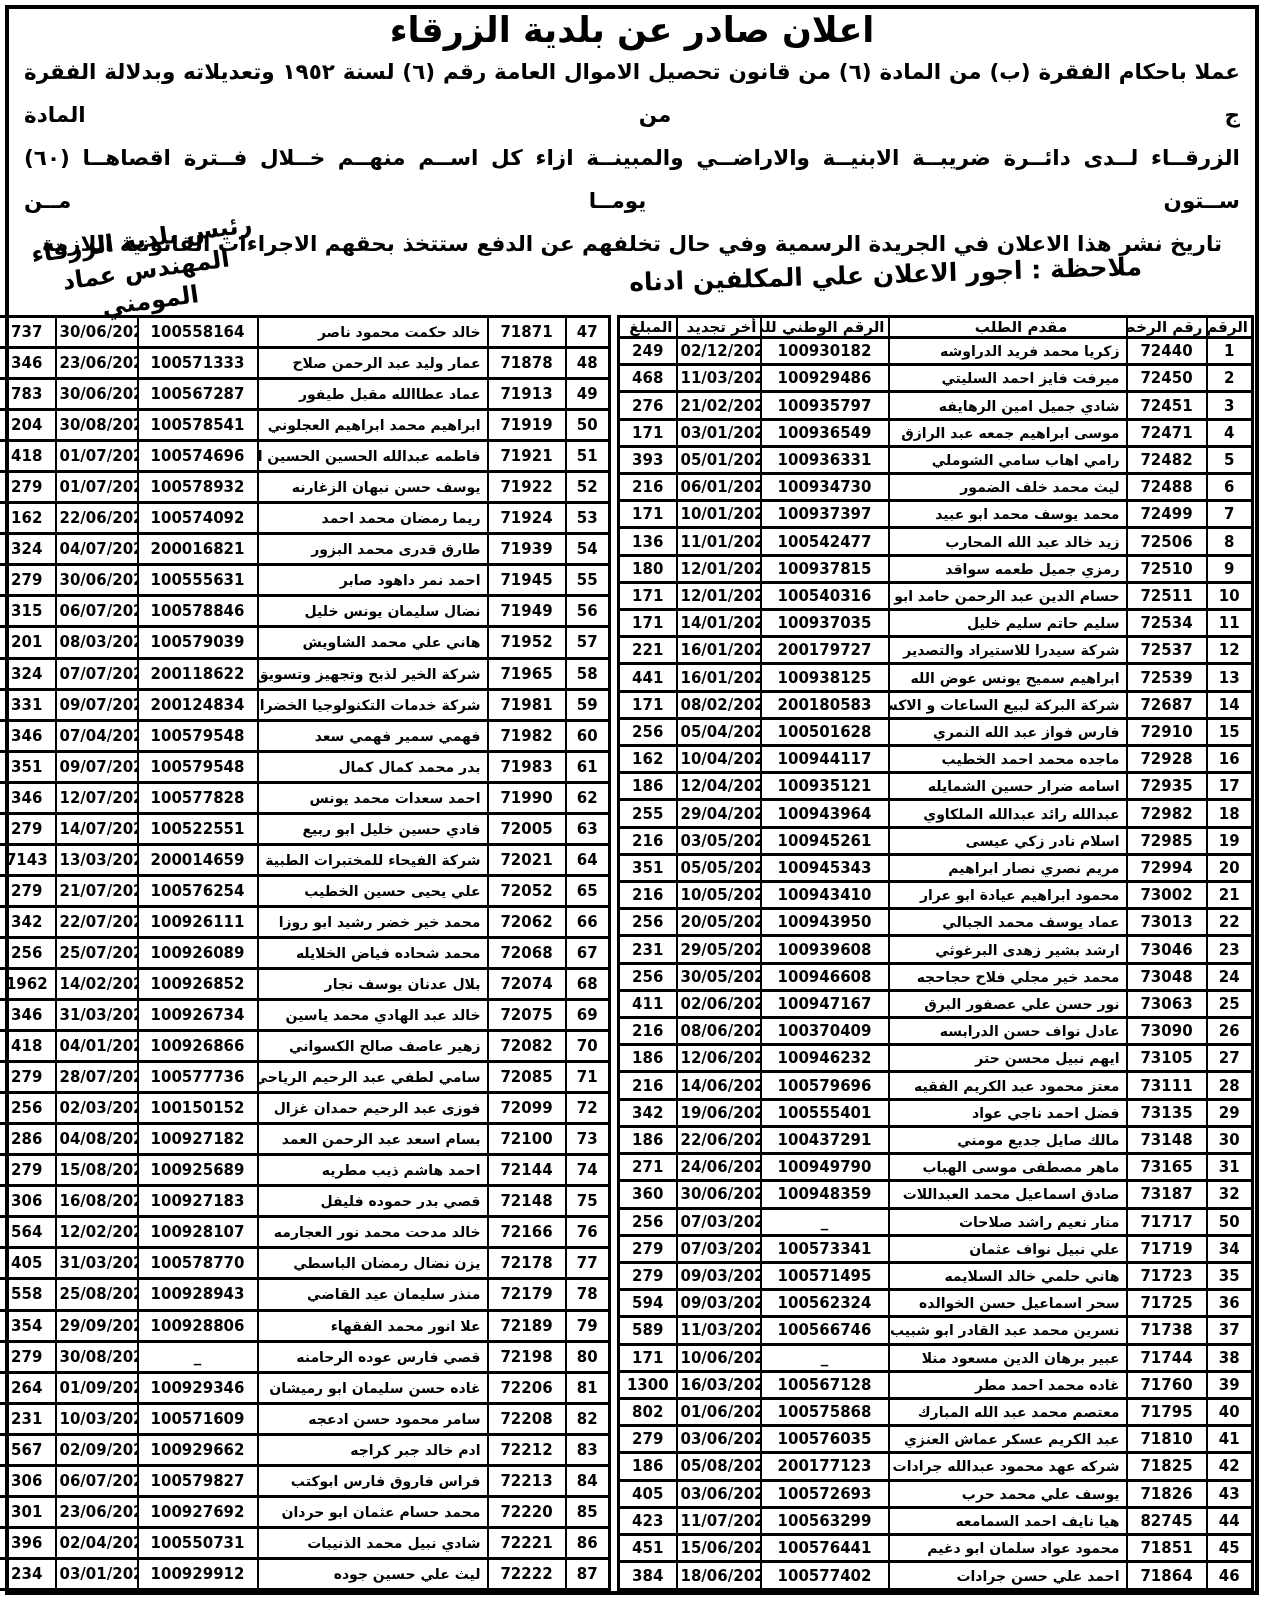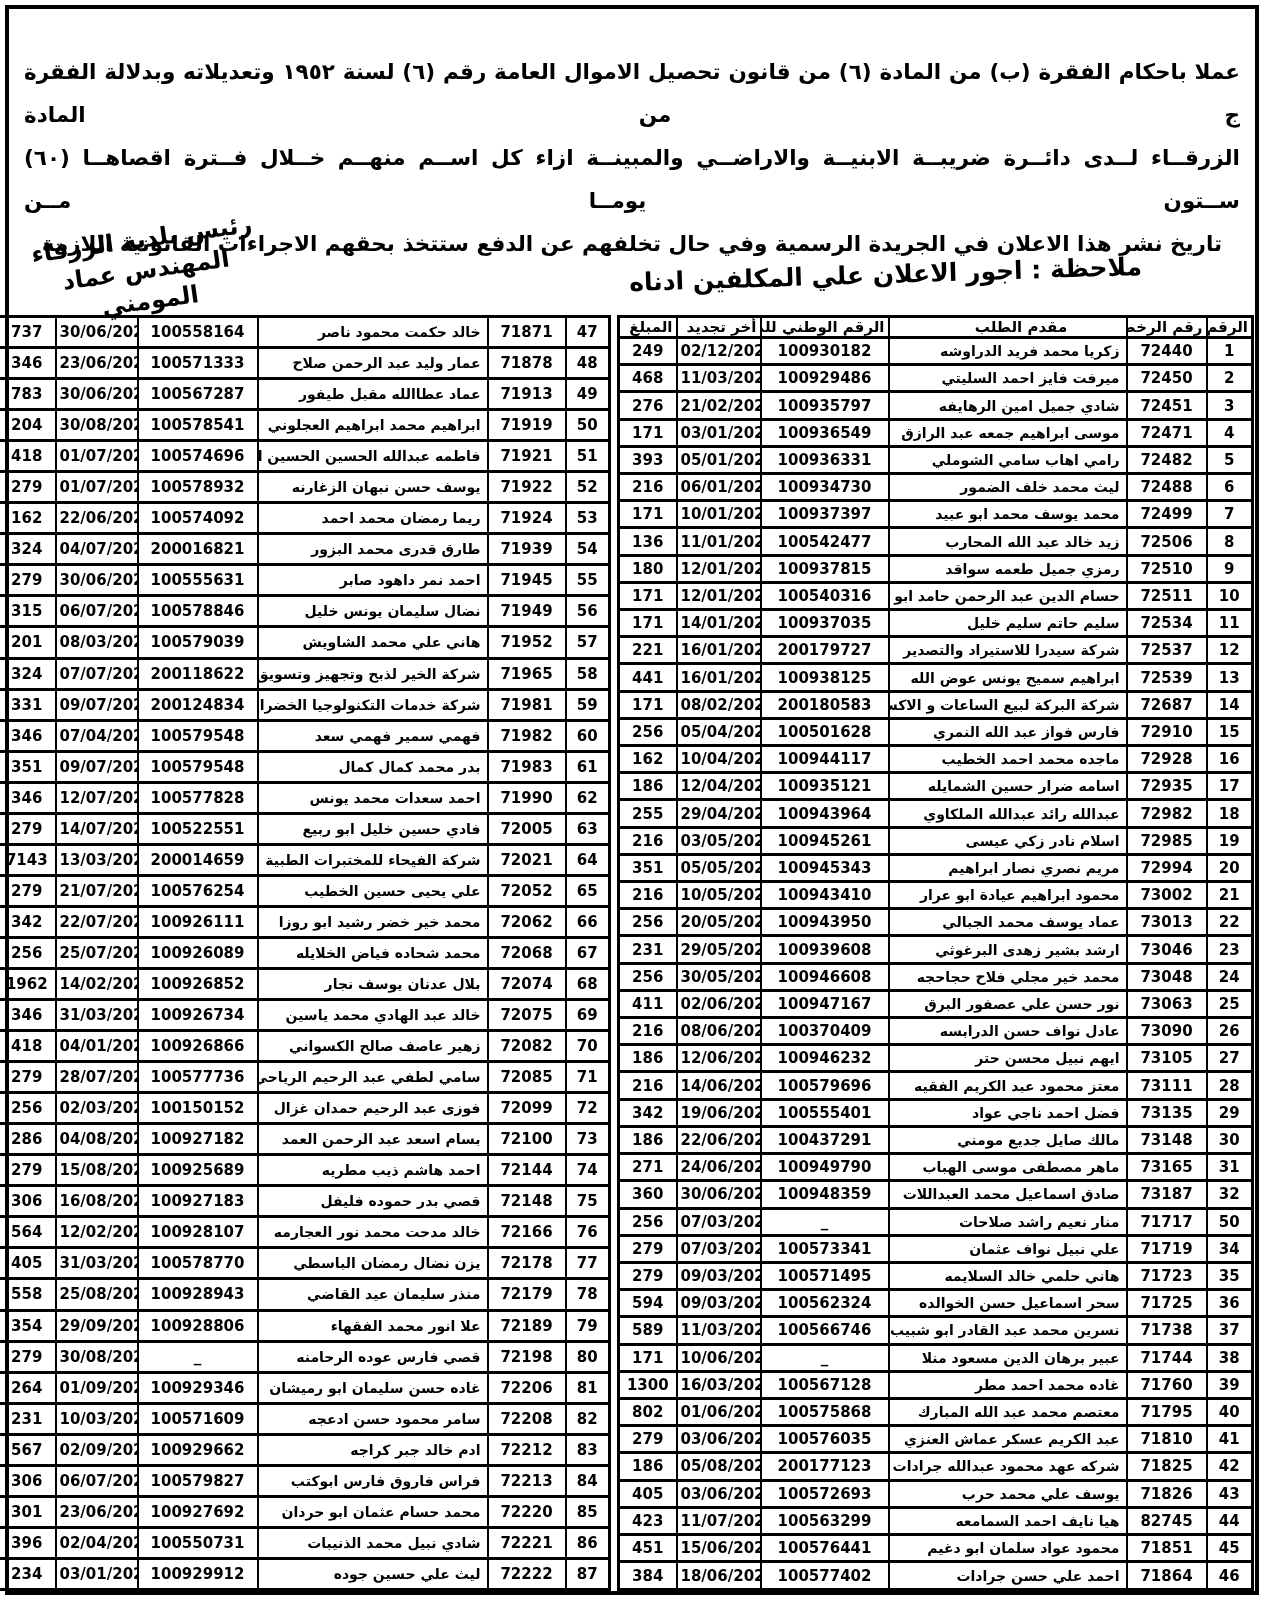--- a/index.html
+++ b/index.html
@@ -41,20 +41,21 @@
   td.c-app{text-align:right;padding-right:6px;font-size:14px;}
   td.c-ren{direction:ltr;}
   td.c-nat{direction:ltr;}
 </style>
 </head>
 <body>
 
 <div class="page">
   <div class="frame"></div>
 
+  <div class="title">اعلان صادر عن بلدية الزرقاء</div>
 
   <div class="para">
     <div class="jline">عملا باحكام الفقرة (ب) من المادة (٦) من قانون تحصيل الاموال العامة رقم (٦) لسنة ١٩٥٢ وتعديلاته وبدلالة الفقرة ج من المادة</div>
     <div class="jline">الزرقــاء لــدى دائــرة ضريبــة الابنيــة والاراضــي والمبينــة ازاء كل اســم منهــم خــلال فــترة اقصاهــا (٦٠) ســتون يومــا مــن</div>
     <div class="cline">تاريخ نشر هذا الاعلان في الجريدة الرسمية وفي حال تخلفهم عن الدفع ستتخذ بحقهم الاجراءات القانونية اللازمة</div>
   </div>
 
   <div class="sig">
     <div>رئيس بلدية الزرقاء</div>
     <div>المهندس عماد المومني</div>

